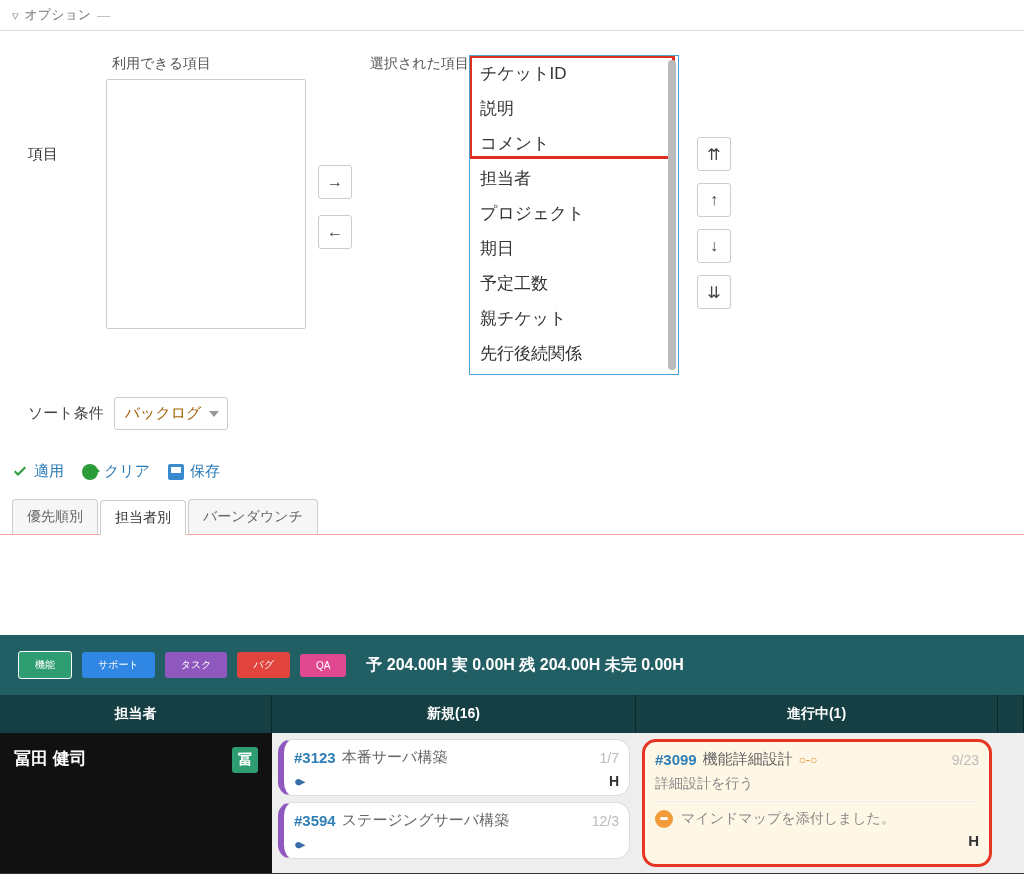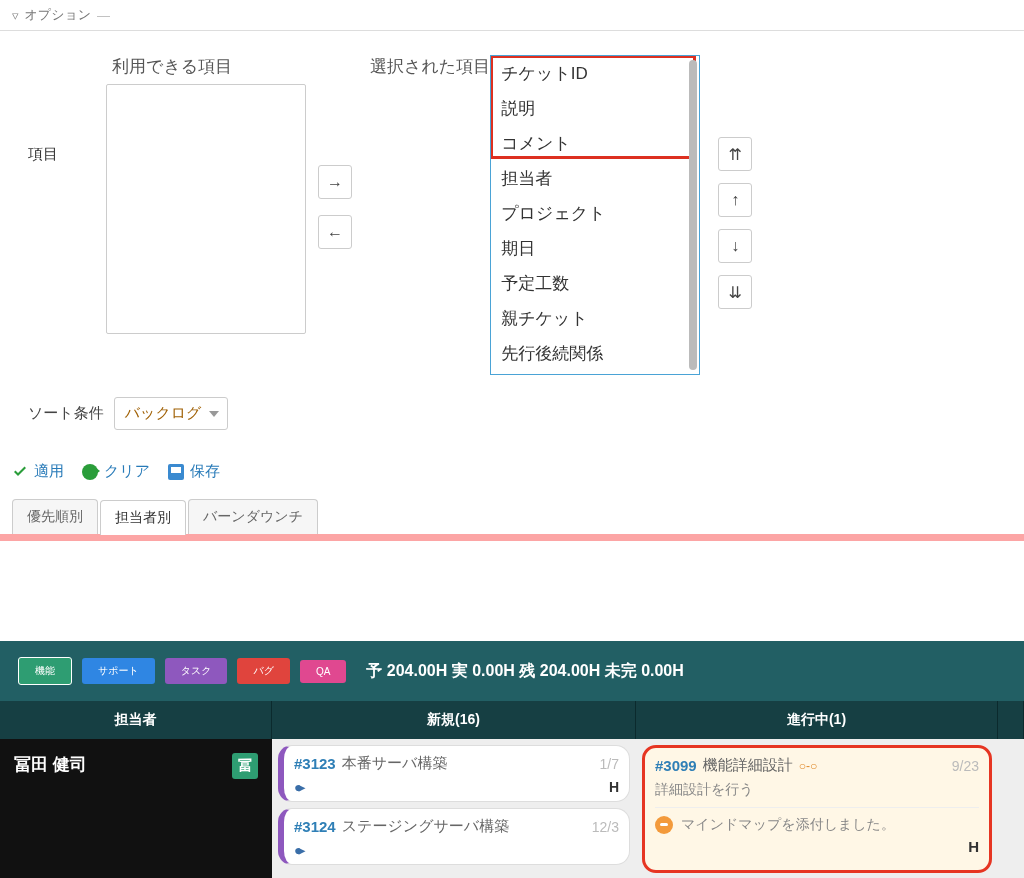--- a/index.html
+++ b/index.html
@@ -4,41 +4,41 @@
 <style>
   * { box-sizing: border-box; }
   body { margin: 0; font-family: "Hiragino Kaku Gothic ProN", Meiryo, sans-serif; font-size: 14px; color: #444; background: #fff; }
   .page { width: 1024px; }
   .options-header { padding: 6px 12px; border-bottom: 1px solid #ddd; color: #777; font-size: 13px; display:flex; align-items:center; gap:6px; }
   .options-header .dash { flex:0 0 auto; color:#bbb; }
   .options-body { padding: 24px 18px 10px 28px; }
   .items-row { display:flex; align-items:flex-start; }
   .row-label { width:78px; padding-top:90px; color:#333; font-size:15px; }
   .avail-col { display:flex; flex-direction:column; align-items:flex-start; }
-  .col-title { font-size:17px; color:#555; margin-bottom:6px; margin-left:6px;}
+  .col-title { font-size:14px; color:#555; margin-bottom:6px; margin-left:6px;}
   .avail-box { width:200px; height:250px; border:1px solid #ccc; border-radius:2px; background:#fff; }
   .arrow-col { display:flex; flex-direction:column; gap:16px; justify-content:center; padding:110px 12px 0 12px; }
   .btn-sq { width:34px; height:34px; border:1px solid #ccc; background:#fff; border-radius:3px; font-size:16px; display:flex; align-items:center; justify-content:center; cursor:pointer;}
   .sel-col { display:flex; }
   .sel-box { width:210px; height:320px; border:1px solid #4aa3d6; position:relative; overflow:hidden; background:#fff; }
   .sel-box::after{ content:""; position:absolute; right:2px; top:4px; bottom:4px; width:8px; background:#bbb; border-radius:4px;}
   .sel-item { padding:6px 10px; font-size:17px; color:#333; white-space:nowrap;}
   .red-box { position:absolute; border:3px solid #dd3020; }
   .reorder-col { display:flex; flex-direction:column; gap:12px; padding:82px 0 0 18px; }
   .sort-row { margin-top:22px; display:flex; align-items:center; gap:10px; font-size:15px;}
   .select { border:1px solid #ccc; border-radius:3px; padding:6px 26px 6px 10px; background:#fff; position:relative; display:inline-flex; align-items:center; color:#a16207;}
   .select::after{ content:""; position:absolute; right:8px; top:50%; width:0; height:0; border-left:5px solid transparent; border-right:5px solid transparent; border-top:6px solid #999; transform:translateY(-50%);}
   .actions { display:flex; gap:18px; align-items:center; padding:22px 12px 18px 12px; font-size:15px;}
   .act { display:inline-flex; align-items:center; gap:6px; color:#277ab8; cursor:pointer;}
   .icon-check { width:16px;height:16px; color:#2a9d3a;}
   .icon-refresh{ width:16px;height:16px; background:#2a9d3a; border-radius:50%; position:relative;}
   .icon-refresh::after{content:"";position:absolute;right:-2px;top:4px;border-left:4px solid #2a9d3a;border-top:3px solid transparent;border-bottom:3px solid transparent;}
   .icon-save{width:16px;height:16px;background:#3a8ad0;border-radius:2px;position:relative;}
   .icon-save::after{content:"";position:absolute;left:3px;top:3px;width:10px;height:6px;background:#fff;}
-  .tabs { display:flex; gap:2px; padding:0 12px; border-bottom:7px solid #fca5a5; align-items:flex-end;}
+  .tabs { display:flex; gap:2px; padding:0 12px; border-bottom:1px solid #fca5a5; align-items:flex-end;}
   .tab { border:1px solid #ccc; border-bottom:none; padding:8px 14px; border-radius:4px 4px 0 0; background:#f6f6f6; color:#666; font-size:14px; cursor:pointer; position:relative;}
   .tab.active{ background:#fff; color:#333; top:1px;}
   .kanban { margin-top:100px; }
   .cat-bar { background:#225f64; padding:16px 18px; display:flex; align-items:center; gap:10px;}
   .chip { padding:6px 16px; border-radius:3px; color:#fff; font-size:10px; cursor:pointer;}
   .chip.green{background:#2e9d72;border:1px solid #fff;}
   .chip.blue{background:#2f86e3;}
   .chip.purple{background:#8e58be;}
   .chip.red{background:#e0443d;}
   .chip.pink{background:#e04890;}
@@ -180,21 +180,21 @@
               <span class="ttitle">本番サーバ構築</span>
               <span class="date">1/7</span>
             </div>
             <div class="bot">
               <span style="letter-spacing:-4px;">●▸</span>
               <span class="hmark">H</span>
             </div>
           </div>
           <div class="card">
             <div class="top">
-              <span class="tid">#3124</span>
+              <span class="tid">#3594</span>
               <span class="ttitle">ステージングサーバ構築</span>
               <span class="date">12/3</span>
             </div>
             <div class="bot">
               <span style="letter-spacing:-4px;">●▸</span>
               <span class="hmark"></span>
             </div>
           </div>
         </div>
 

